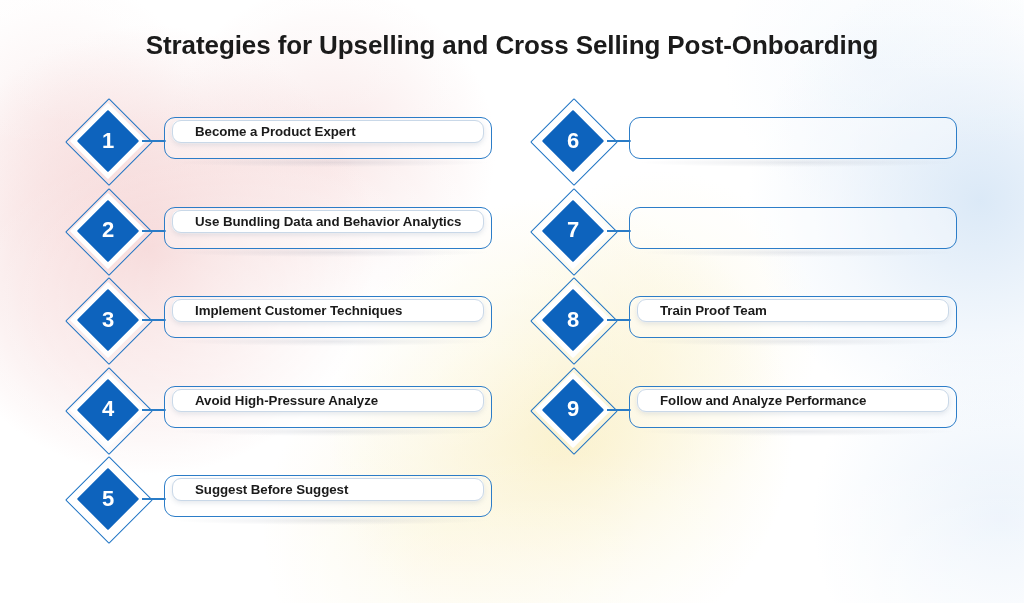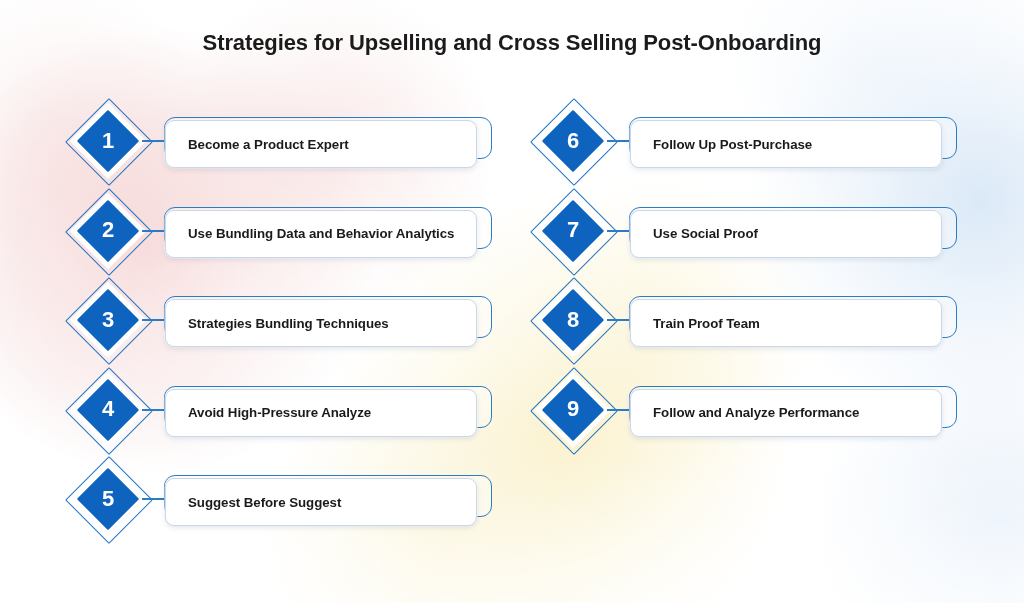--- a/index.html
+++ b/index.html
@@ -51,21 +51,21 @@
       linear-gradient(180deg, rgba(255,255,255,0.30) 0%, rgba(255,255,255,0) 25%, rgba(255,255,255,0) 75%, rgba(255,255,255,0.45) 100%);
   }
 
   
   .title {
     position: absolute;
     top: 30px;
     left: 0;
     width: 1024px;
     text-align: center;
-    font-size: 22px;
+    font-size: 26px;
     font-weight: bold;
     letter-spacing: -0.1px;
     color: #1b1b1b;
     white-space: nowrap;
   }
 
   
   .step {
     position: absolute;
     height: 90px;
@@ -138,24 +138,24 @@
     top: 21px;
     width: 328px;
     height: 42px;
     border: 1.4px solid #2c7dc8;
     border-radius: 11px;
     background: rgba(255,255,255,0.35);
     box-sizing: border-box;
   }
   .card-inner {
     position: absolute;
-    left: 93px;
+    left: 100px;
     top: 24px;
     width: 312px;
-    height: 48px;
+    height: 23px;
     background: #ffffff;
     border: 1px solid #c9d8e8;
     border-radius: 9px;
     box-sizing: border-box;
     box-shadow: 0 2px 5px rgba(90,110,140,0.16), 0 0 0 0.5px rgba(255,255,255,0.9);
     display: flex;
     align-items: center;
   }
   .card-label {
     padding-left: 22px;
@@ -220,21 +220,21 @@
         <div class="diamond-wrap">
           <div class="diamond-outline"></div>
           <div class="diamond-ring"></div>
           <div class="diamond-body"></div>
           <div class="diamond-num">3</div>
         </div>
         <div class="connector"></div>
         <div class="card-shadow"></div>
         <div class="card-outer"></div>
         <div class="card-inner">
-          <span class="card-label">Strategies Bundling Techniques</span>
+          <span class="card-label">Implement Customer Techniques</span>
         </div>
       </div>
       <div class="step col-left" style="top: 364.5px;">
         <div class="diamond-wrap">
           <div class="diamond-outline"></div>
           <div class="diamond-ring"></div>
           <div class="diamond-body"></div>
           <div class="diamond-num">4</div>
         </div>
         <div class="connector"></div>
@@ -263,37 +263,31 @@
       <div class="step col-right" style="top: 96px;">
         <div class="diamond-wrap">
           <div class="diamond-outline"></div>
           <div class="diamond-ring"></div>
           <div class="diamond-body"></div>
           <div class="diamond-num">6</div>
         </div>
         <div class="connector"></div>
         <div class="card-shadow"></div>
         <div class="card-outer"></div>
-        <div class="card-inner">
-          <span class="card-label">Follow Up Post-Purchase</span>
-        </div>
       </div>
       <div class="step col-right" style="top: 185.5px;">
         <div class="diamond-wrap">
           <div class="diamond-outline"></div>
           <div class="diamond-ring"></div>
           <div class="diamond-body"></div>
           <div class="diamond-num">7</div>
         </div>
         <div class="connector"></div>
         <div class="card-shadow"></div>
         <div class="card-outer"></div>
-        <div class="card-inner">
-          <span class="card-label">Use Social Proof</span>
-        </div>
       </div>
       <div class="step col-right" style="top: 275px;">
         <div class="diamond-wrap">
           <div class="diamond-outline"></div>
           <div class="diamond-ring"></div>
           <div class="diamond-body"></div>
           <div class="diamond-num">8</div>
         </div>
         <div class="connector"></div>
         <div class="card-shadow"></div>

